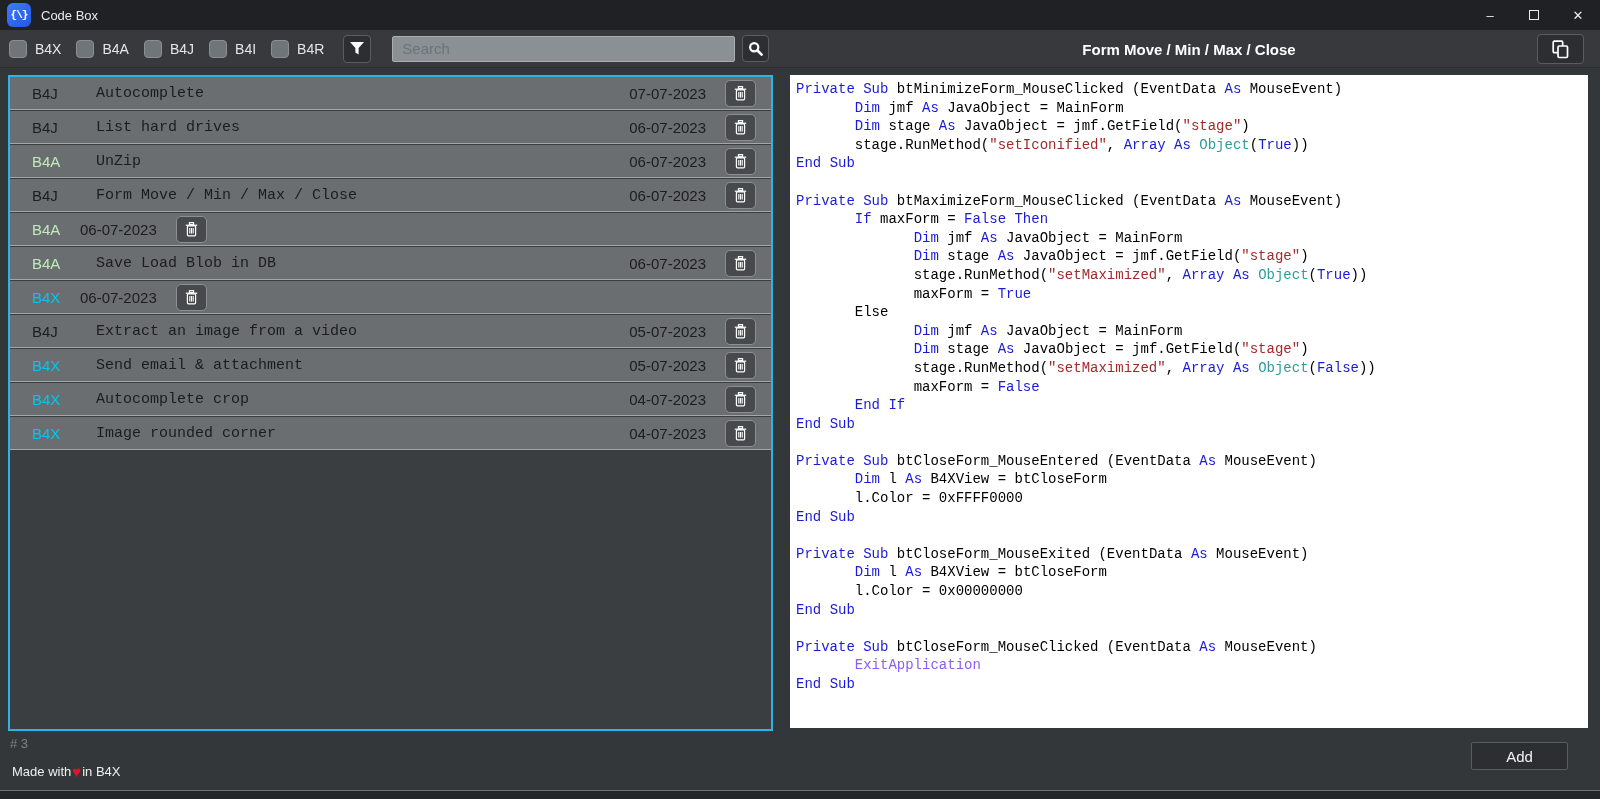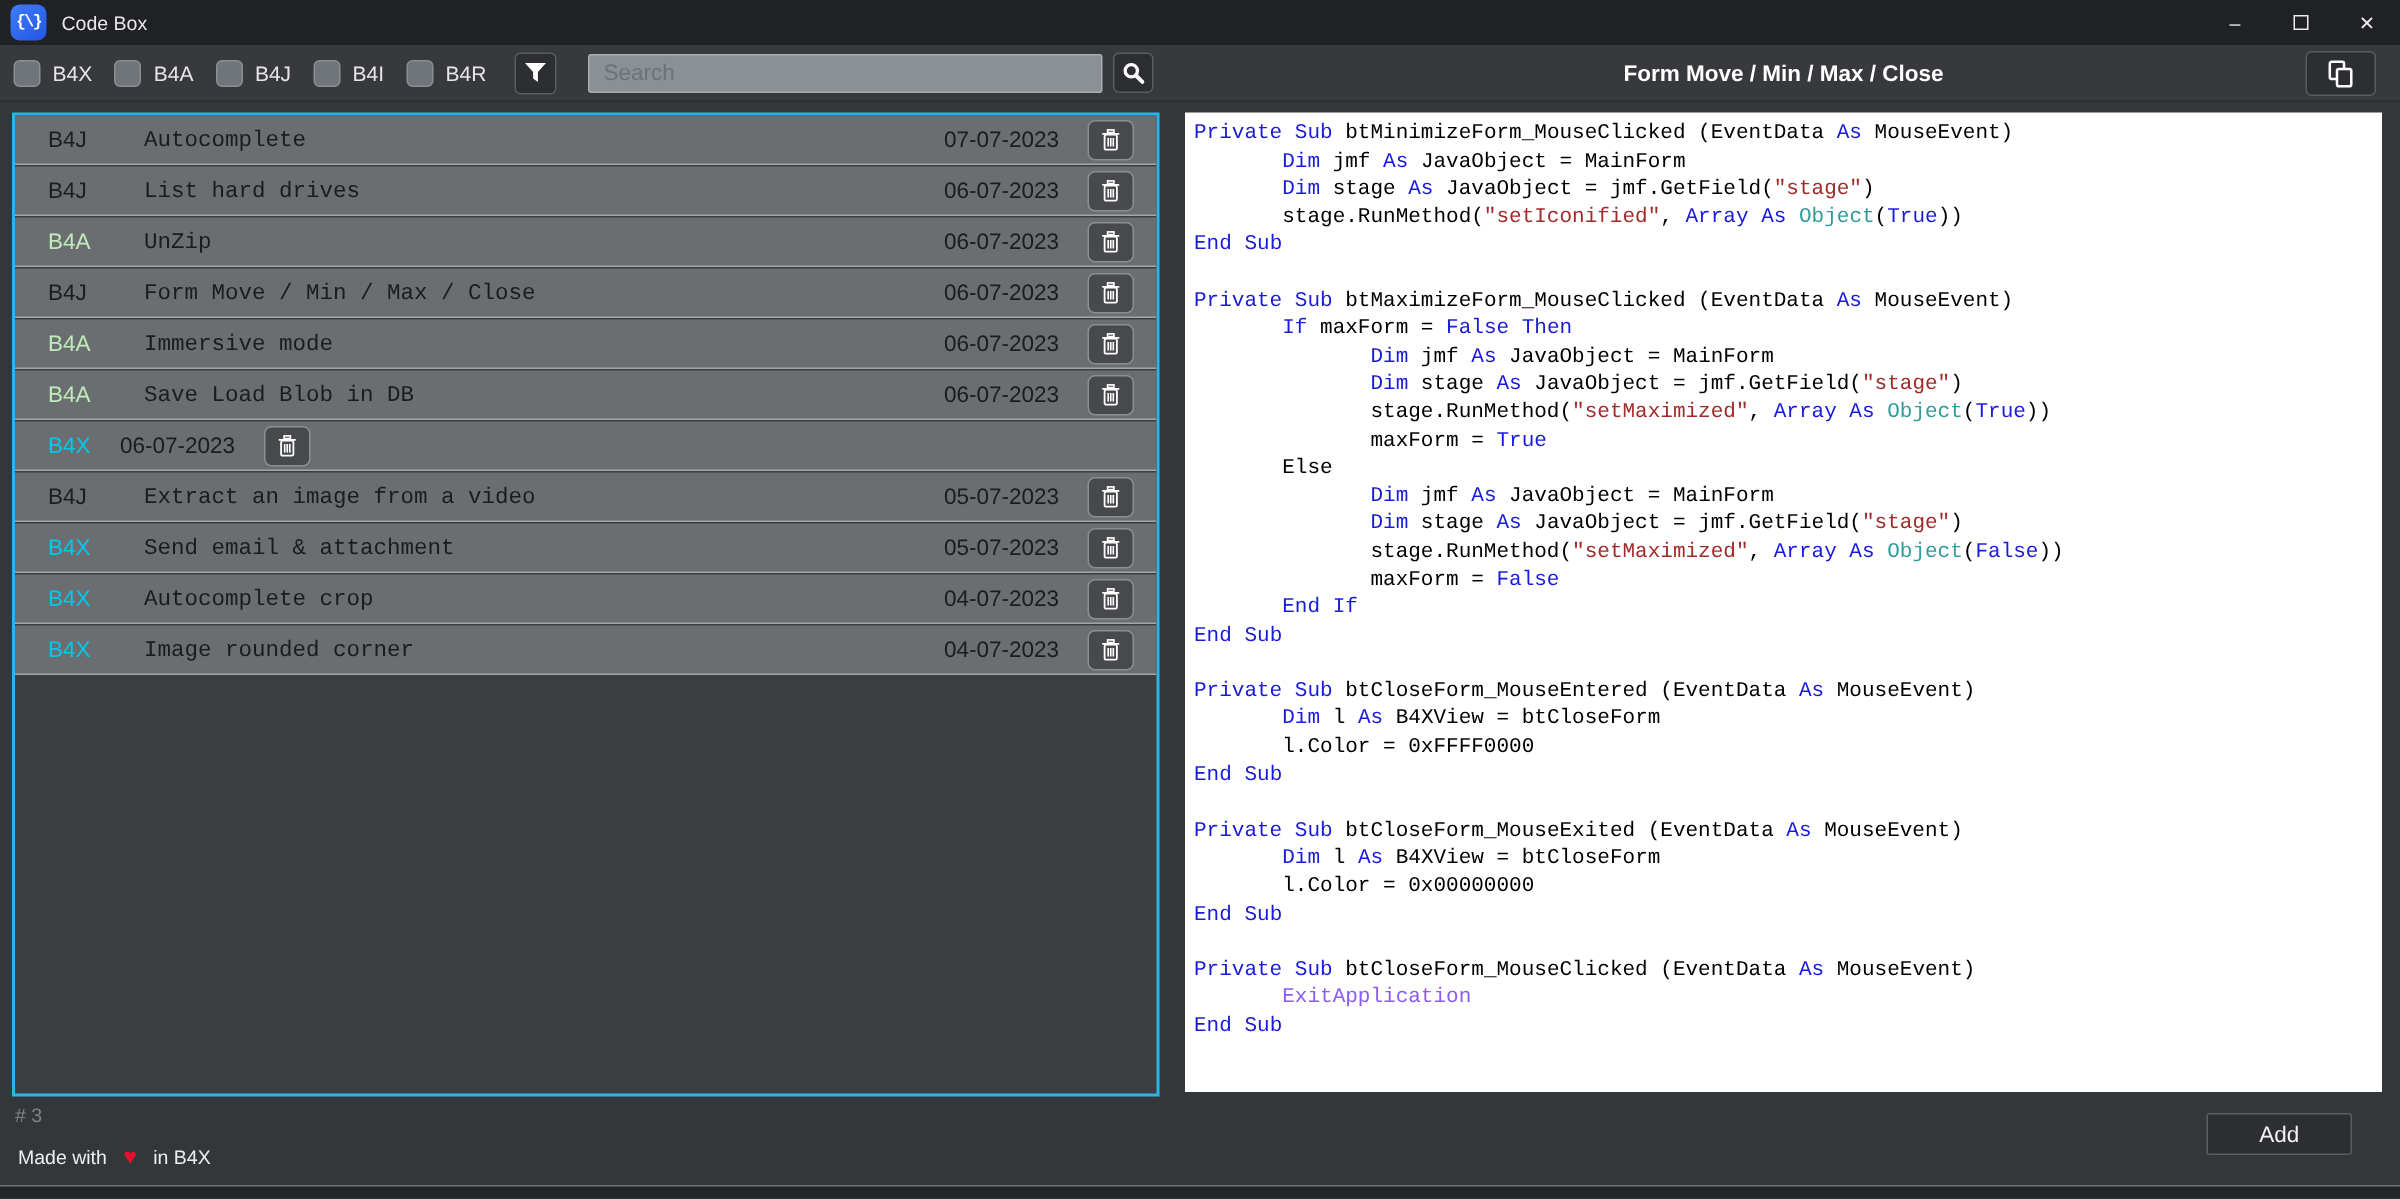--- a/index.html
+++ b/index.html
@@ -56,21 +56,21 @@
     display:flex; align-items:center; justify-content:center; }
   .count-label { position:absolute; left:10px; top:736px; color:#7e8286; font-size:13px; }
   
   .code-panel { position:absolute; left:790px; top:75px; width:798px; height:653px;
     background:#ffffff; overflow:hidden; }
   .code-panel pre { margin:0; padding:5px 0 0 6px; white-space:pre;
     font-family:"Liberation Mono", monospace; font-size:14px; line-height:18.6px;
     tab-size:7; -moz-tab-size:7; color:#000; }
   
   .made-with { position:absolute; left:12px; top:764px; color:#eeeeee;
-    font-size:13px; display:flex; align-items:center; gap:11px; }
+    font-size:13px; display:flex; align-items:center; gap:1px; }
   .heart { font-size:15px; line-height:13px; }
   .add-btn { position:absolute; right:32px; top:742px; width:97px; height:28px;
     background:#2c2e31; border:1px solid #595d61; border-radius:2px;
     color:#f2f2f2; font-size:15px; font-family:"Liberation Sans",sans-serif; }
   .bottom-strip { position:absolute; left:0; right:0; bottom:0; height:9px;
     background:#232527; border-top:1px solid #6f7378; }
 </style>
 </head>
 <body>
 
@@ -197,21 +197,20 @@
         <rect x="4.4" y="0.6" width="4.2" height="1.8" fill="none" stroke="#ffffff" stroke-width="1.1"></rect>
         <line x1="4.8" y1="6" x2="4.8" y2="11.6" stroke="#ffffff" stroke-width="1.1"></line>
         <line x1="6.5" y1="6" x2="6.5" y2="11.6" stroke="#ffffff" stroke-width="1.1"></line>
         <line x1="8.2" y1="6" x2="8.2" y2="11.6" stroke="#ffffff" stroke-width="1.1"></line>
       </svg>
     </button>
   </div>
 
   <div class="row">
     <span class="tag" style="color: rgb(192, 235, 185);">B4A</span>
-    <span class="name">Immersive mode</span>
     <span class="date">06-07-2023</span>
     <button class="del-btn">
       <svg width="13" height="15" viewBox="0 0 13 15">
         <rect x="2.4" y="3.8" width="8.2" height="10" rx="1" fill="none" stroke="#ffffff" stroke-width="1.2"></rect>
         <line x1="0.8" y1="3.2" x2="12.2" y2="3.2" stroke="#ffffff" stroke-width="1.2"></line>
         <rect x="4.4" y="0.6" width="4.2" height="1.8" fill="none" stroke="#ffffff" stroke-width="1.1"></rect>
         <line x1="4.8" y1="6" x2="4.8" y2="11.6" stroke="#ffffff" stroke-width="1.1"></line>
         <line x1="6.5" y1="6" x2="6.5" y2="11.6" stroke="#ffffff" stroke-width="1.1"></line>
         <line x1="8.2" y1="6" x2="8.2" y2="11.6" stroke="#ffffff" stroke-width="1.1"></line>
       </svg>

